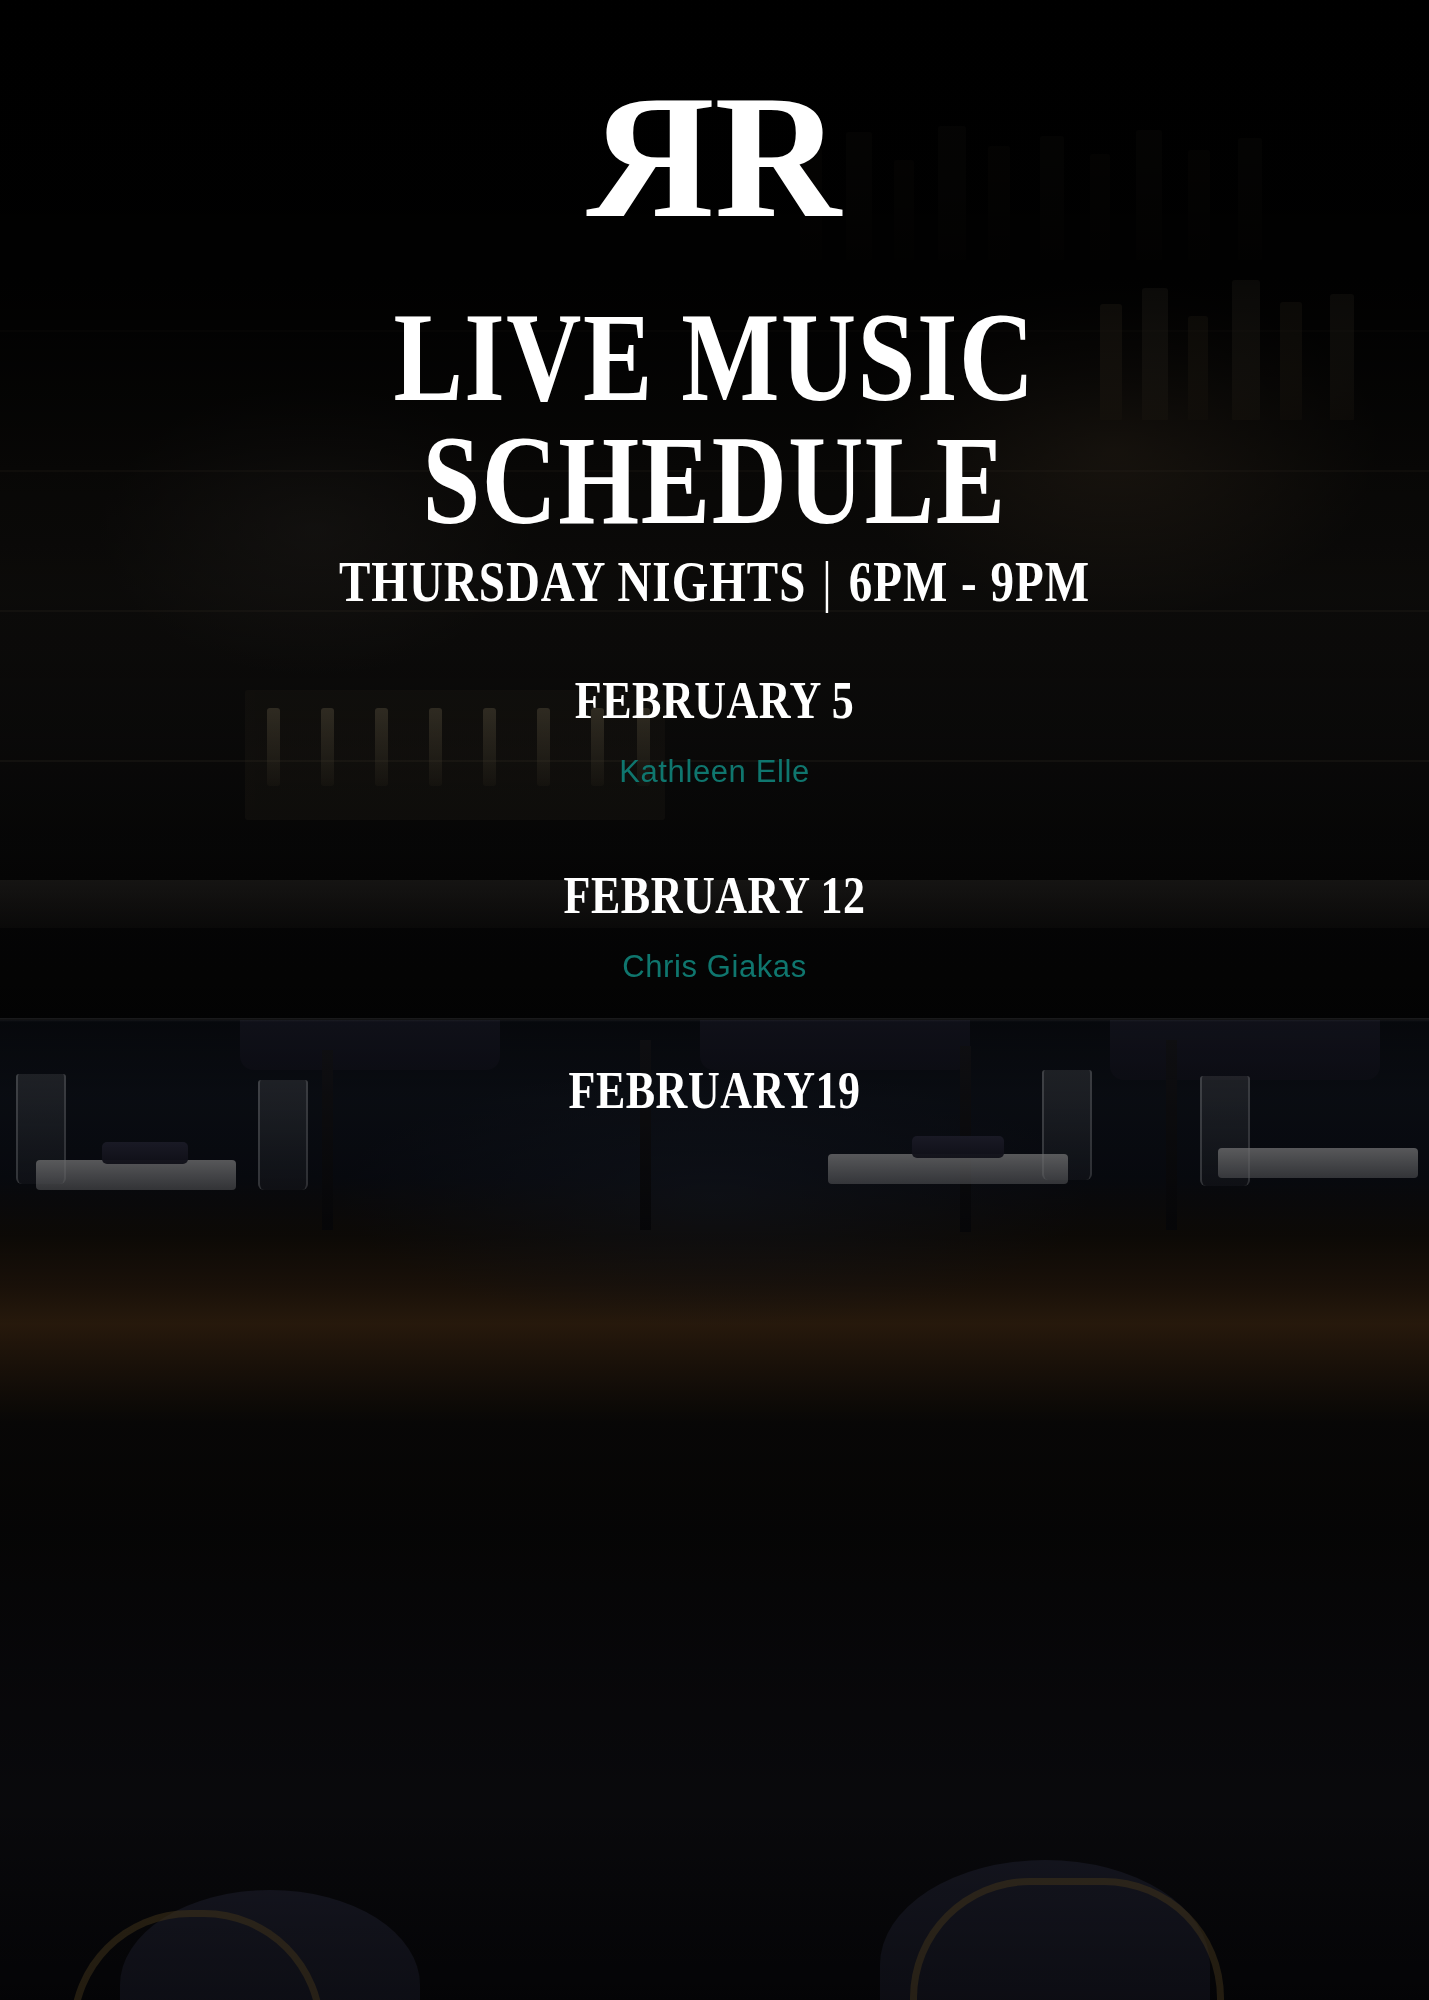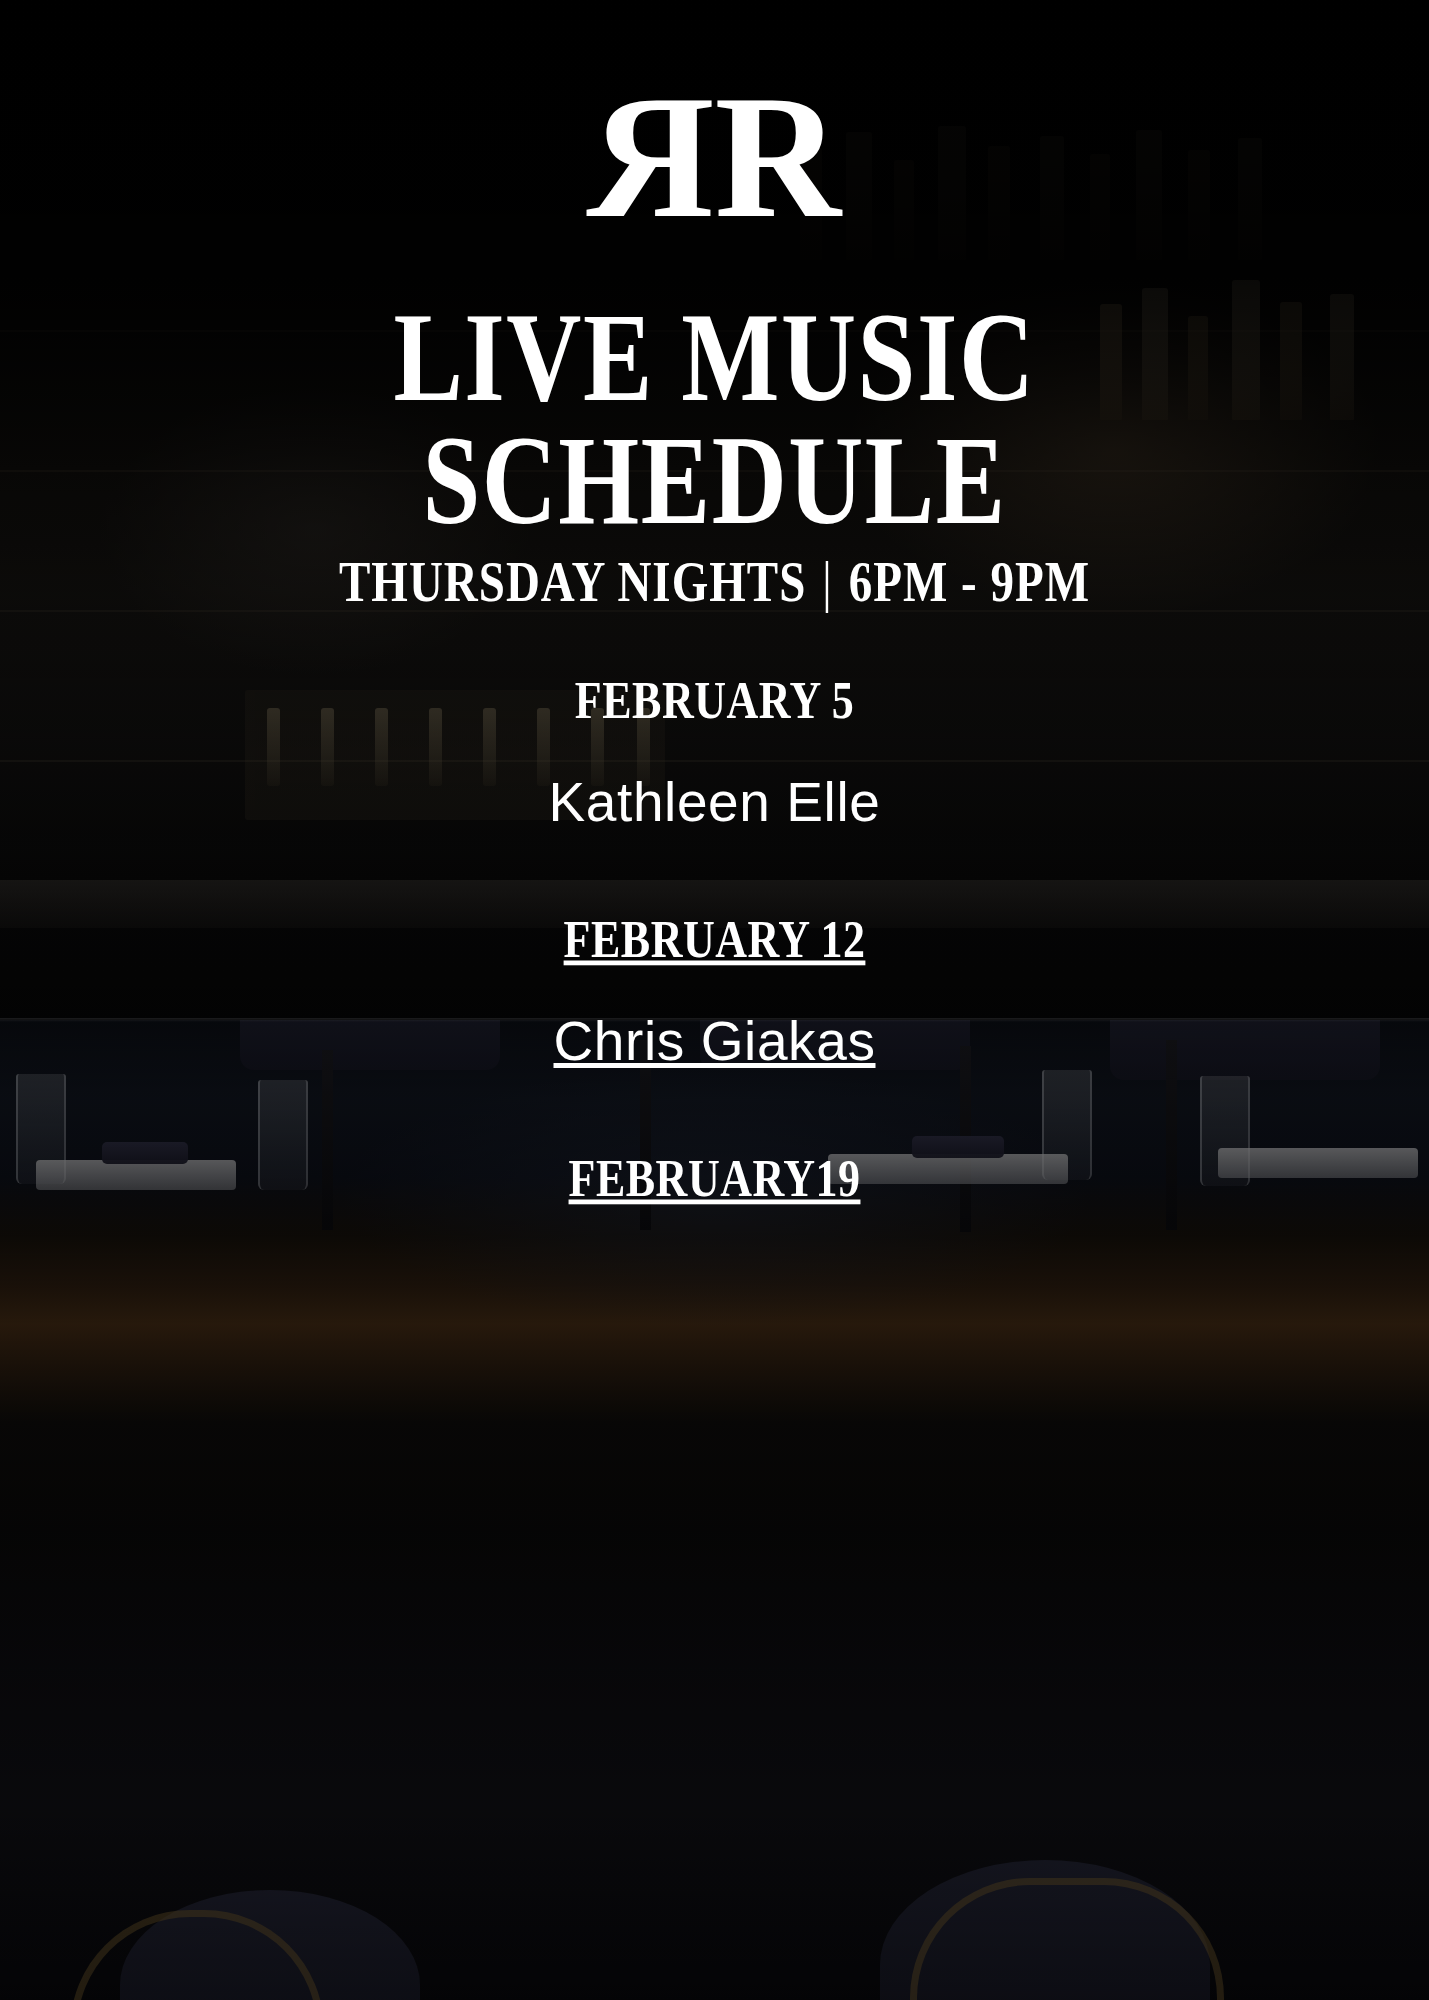--- a/index.html
+++ b/index.html
@@ -156,36 +156,36 @@
     font-size: 47px;
     letter-spacing: 1px;
     transform: scaleY(1.2);
     color: #ffffff;
     white-space: nowrap;
   }
   .subheadline .sep { padding: 0 16px; font-weight: 400; }
 
   .schedule { margin-top: 66px; width: 100%; }
   .event { display: flex; flex-direction: column; align-items: center; }
-  .event + .event { margin-top: 80px; text-decoration: underline; }
+  .event + .event { margin-top: 80px; }
   .event-date {
     font-family: "Liberation Serif", serif;
     font-weight: 700;
     font-size: 44px;
     letter-spacing: 0.5px;
     transform: scaleY(1.2);
     color: #ffffff;
   }
   .event-artist {
-    margin-top: 44px;
+    margin-top: 28px;
     font-family: "Liberation Sans", sans-serif;
     font-weight: 300;
-    font-size: 55px;
+    font-size: 31px;
     letter-spacing: 0.6px;
-    color: #ffffff;
+    color: #0f766e;
   }
 </style>
 </head>
 <body>
 
 <div id="poster">
 
   <div class="bg-layer bg-bar">
     <div class="shelf" style="top:330px"></div>
     <div class="shelf" style="top:470px"></div>

